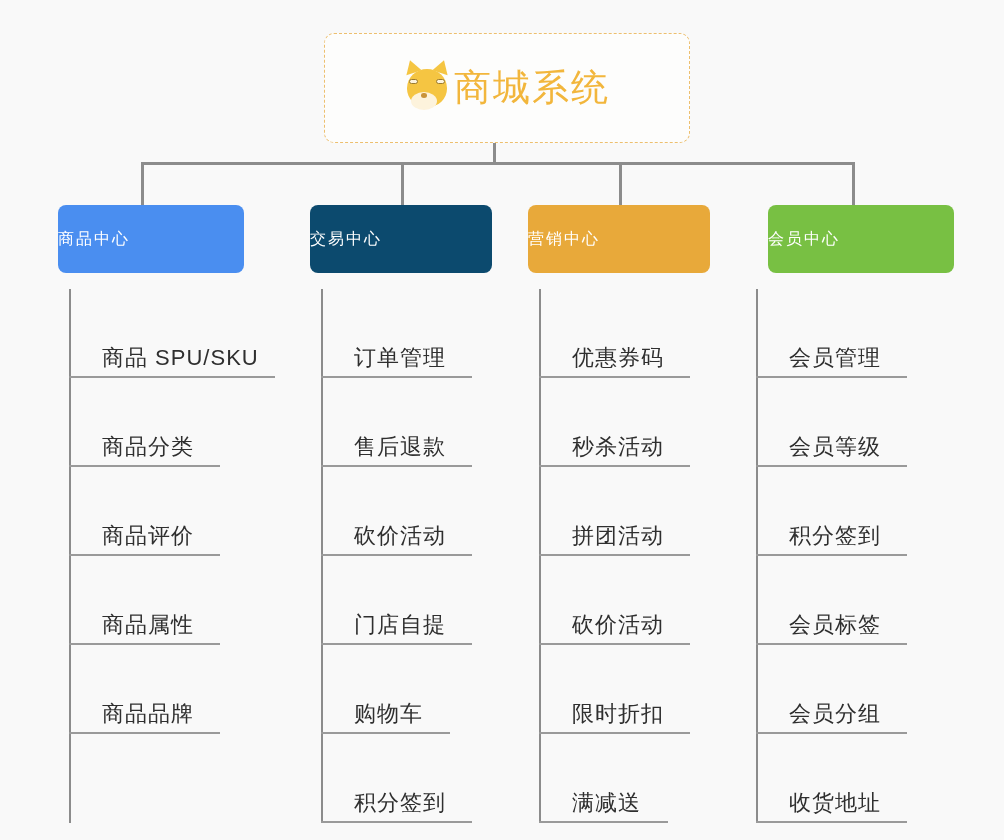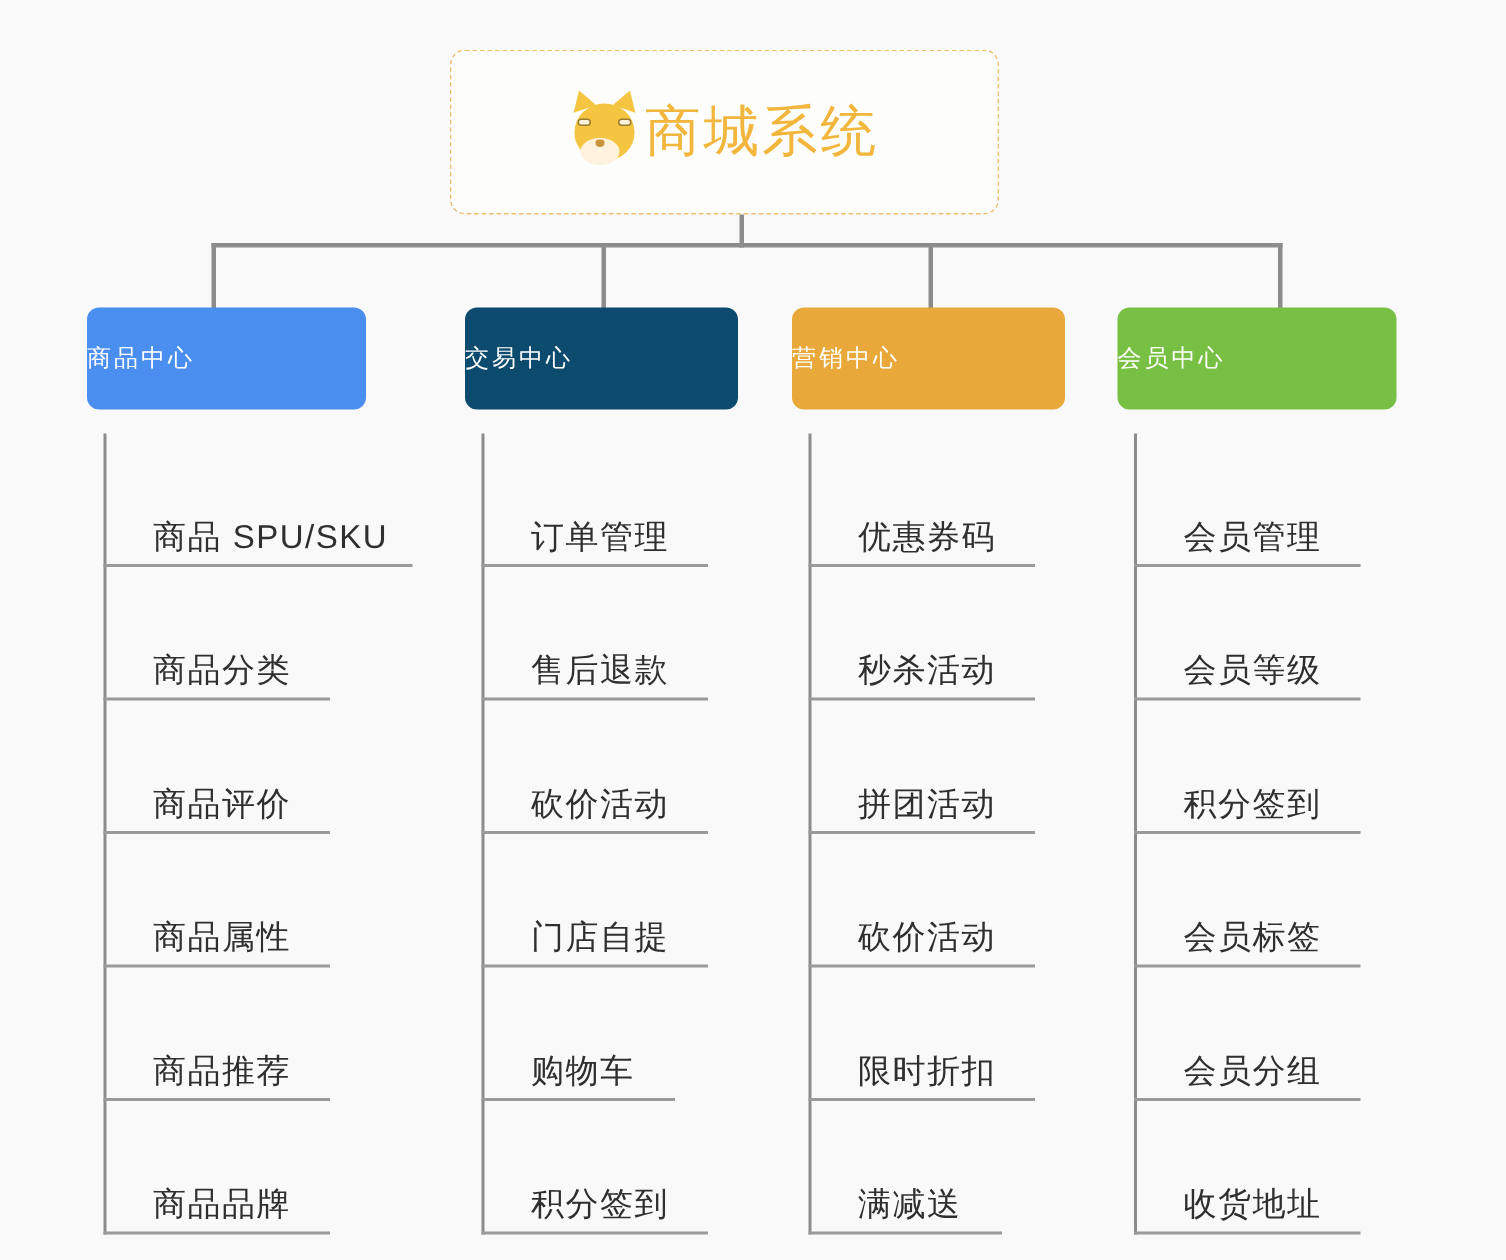--- a/index.html
+++ b/index.html
@@ -17,21 +17,21 @@
 
   #mindmap {
     position: relative;
     width: 1004px;
     height: 840px;
   }
 
   
   .root-node {
     position: absolute;
-    left: 300px;
+    left: 324px;
     top: 33px;
     width: 366px;
     height: 110px;
     box-sizing: border-box;
     background: #fdfdfc;
     border: 1px dashed #edbf6e;
     border-radius: 10px;
     display: flex;
     align-items: center;
     justify-content: center;
@@ -204,24 +204,20 @@
       </div>
       <div class="leaf">
         <span class="leaf-label">商品评价</span>
         <span class="leaf-underline" style="width:151px;"></span>
       </div>
       <div class="leaf">
         <span class="leaf-label">商品属性</span>
         <span class="leaf-underline" style="width:151px;"></span>
       </div>
       <div class="leaf">
-        <span class="leaf-label">商品推荐</span>
-        <span class="leaf-underline" style="width:151px;"></span>
-      </div>
-      <div class="leaf">
         <span class="leaf-label">商品品牌</span>
         <span class="leaf-underline" style="width:151px;"></span>
       </div>
     </div>
   </div>
 
   <div class="column" style="left:310px; width:182px;">
     <div class="cat-box" style="width: 182px; background: #0c4a6e;">
       <span>交易中心</span>
     </div>
@@ -281,21 +277,21 @@
         <span class="leaf-underline" style="width:151px;"></span>
       </div>
       <div class="leaf">
         <span class="leaf-label">满减送</span>
         <span class="leaf-underline" style="width:129px;"></span>
       </div>
     </div>
   </div>
 
   <div class="column" style="left:745px; width:186px;">
-    <div class="cat-box" style="width: 186px; background: rgb(120, 192, 67);">
+    <div class="cat-box" style="width: 186px; background: rgb(120, 192, 67); margin-left: 23px;">
       <span>会员中心</span>
     </div>
     <div class="leaf-wrap">
       <div class="spine" style="height:534px;"></div>
       <div class="leaf">
         <span class="leaf-label">会员管理</span>
         <span class="leaf-underline" style="width:151px;"></span>
       </div>
       <div class="leaf">
         <span class="leaf-label">会员等级</span>

